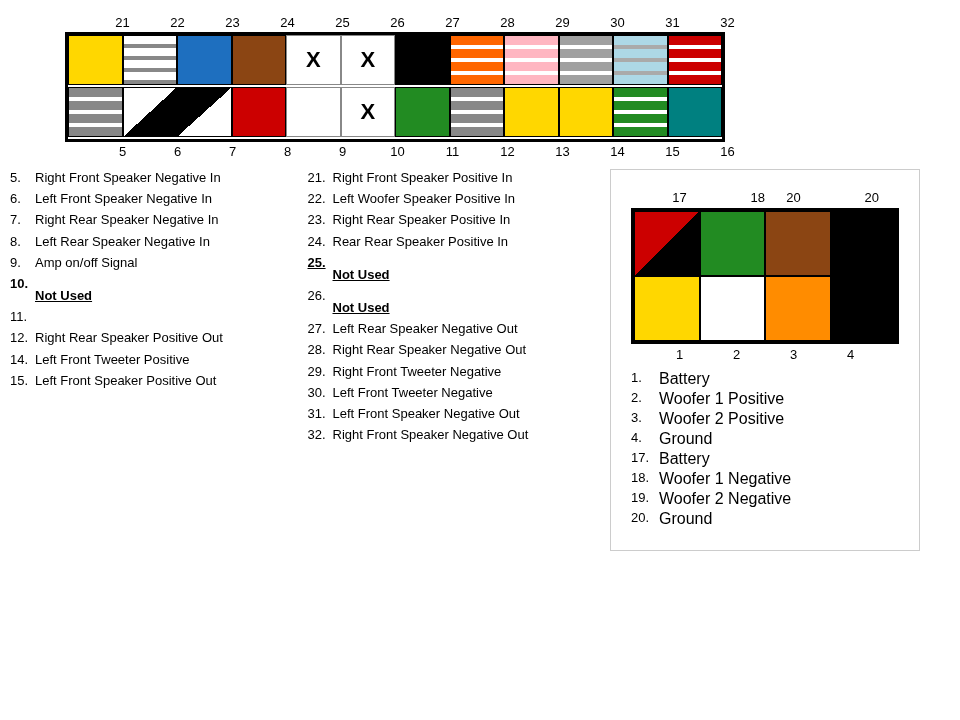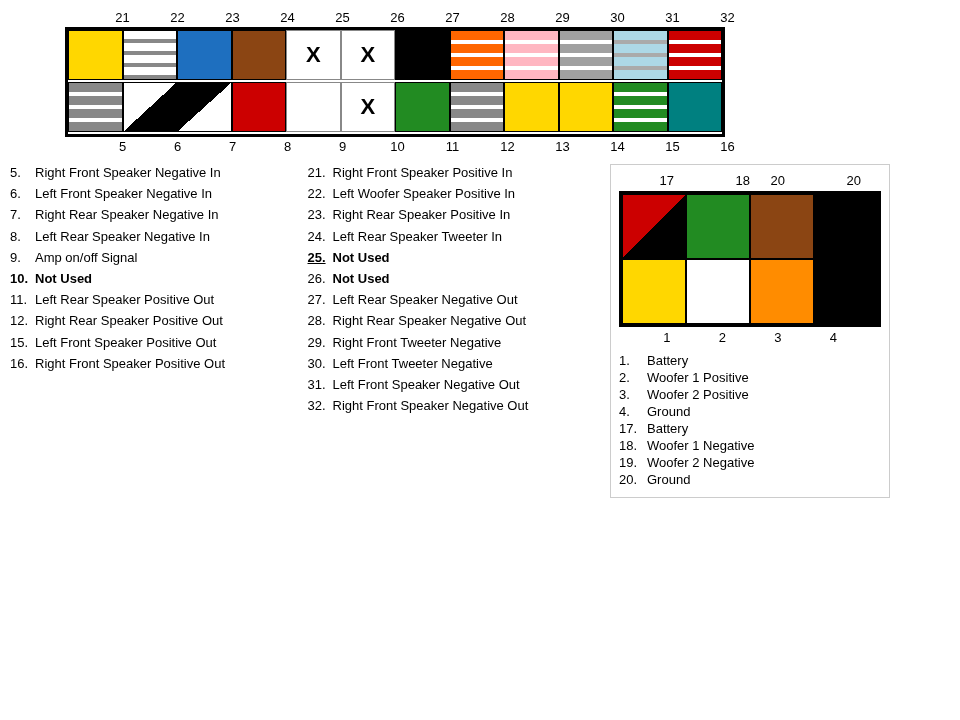--- a/index.html
+++ b/index.html
@@ -58,34 +58,36 @@
       min-width: 25px;
       font-size: 13px;
     }
 
     .legend-text {
       font-size: 13px;
     }
 
     .legend-text.bold-underline {
       font-weight: bold;
+      text-decoration: underline;
+      margin-top: 12px;
     }
 
     .small-legend-item {
       display: flex;
       margin-bottom: 2px;
     }
 
     .small-legend-num {
       min-width: 28px;
       font-size: 13px;
     }
 
     .small-legend-text {
-      font-size: 13px;
+      font-size: 16px;
     }
 
     
     .yellow { background: #FFD700; }
     .white { background: #FFFFFF; }
     .blue { background: #1E6FBF; }
     .brown { background: #8B4513; }
     .black { background: #000000; }
     .red { background: #CC0000; }
     .green { background: #228B22; }
@@ -98,21 +100,21 @@
         #fff 0px, #fff 8px,
         #888 8px, #888 12px
       );
     }
   </style>
 </head>
 <body>
 
 <div class="main-container">
 
-  <div style="position: relative; margin-left: 55px; ">
+  <div style="position: relative; margin-left: 55px; margin-top: 5px;">
     
     <div class="pin-numbers-top">
       <div class="pin-num">21</div>
       <div class="pin-num">22</div>
       <div class="pin-num">23</div>
       <div class="pin-num">24</div>
       <div class="pin-num">25</div>
       <div class="pin-num">26</div>
       <div class="pin-num">27</div>
       <div class="pin-num">28</div>
@@ -198,52 +200,51 @@
           <div class="legend-item">
             <span class="legend-num">9.</span>
             <span class="legend-text">Amp on/off Signal</span>
           </div>
           <div class="legend-item">
             <span class="legend-num" style="font-weight:bold;">10.</span>
             <span class="legend-text bold-underline">Not Used</span>
           </div>
           <div class="legend-item">
             <span class="legend-num">11.</span>
-            <span class="legend-text">Left Rear Speaker Positive Out</span>
           </div>
           <div class="legend-item">
             <span class="legend-num">12.</span>
             <span class="legend-text">Right Rear Speaker Positive Out</span>
           </div>
           <div class="legend-item">
+            <span class="legend-num">14.</span>
+            <span class="legend-text">Left Front Tweeter Positive</span>
+          </div>
+          <div class="legend-item">
             <span class="legend-num">15.</span>
             <span class="legend-text">Left Front Speaker Positive Out</span>
           </div>
-          <div class="legend-item">
-            <span class="legend-num">16.</span>
-            <span class="legend-text">Right Front Speaker Positive Out</span>
-          </div>
         </div>
 
         <div style="flex: 1; padding-left: 5px;">
           <div class="legend-item">
             <span class="legend-num">21.</span>
             <span class="legend-text">Right Front Speaker Positive In</span>
           </div>
           <div class="legend-item">
             <span class="legend-num">22.</span>
             <span class="legend-text">Left Woofer Speaker Positive In</span>
           </div>
           <div class="legend-item">
             <span class="legend-num">23.</span>
             <span class="legend-text">Right Rear Speaker Positive In</span>
           </div>
           <div class="legend-item">
             <span class="legend-num">24.</span>
-            <span class="legend-text">Left Rear Speaker Tweeter In</span>
+            <span class="legend-text">Rear Rear Speaker Positive In</span>
           </div>
           <div class="legend-item">
             <span class="legend-num" style="font-weight:bold;text-decoration:underline;">25.</span>
             <span class="legend-text bold-underline">Not Used</span>
           </div>
           <div class="legend-item">
             <span class="legend-num" style="font-weight:normal;">26.</span>
             <span class="legend-text bold-underline">Not Used</span>
           </div>
           <div class="legend-item">
@@ -267,21 +268,21 @@
             <span class="legend-text">Left Front Speaker Negative Out</span>
           </div>
           <div class="legend-item">
             <span class="legend-num">32.</span>
             <span class="legend-text">Right Front Speaker Negative Out</span>
           </div>
         </div>
       </div>
     </div>
 
-    <div style="margin-left: 20px; border: 1px solid #ccc; padding: 8px; width: 280px;">
+    <div style="margin-left: 20px; border: 1px solid #ccc; padding: 20px; width: 310px;">
 
       <div style="display: flex; justify-content: space-around; margin-bottom: 3px; padding: 0 20px;">
         <span style="width: 60px; text-align: center;">17</span>
         <span style="width: 60px; text-align: right;">18</span>
         <span style="width: 60px; text-align: center;">20</span>
         <span style="width: 60px; text-align: right;">20</span>
       </div>
 
       <div style="border: 3px solid #000; display: flex; flex-direction: column;">
 

